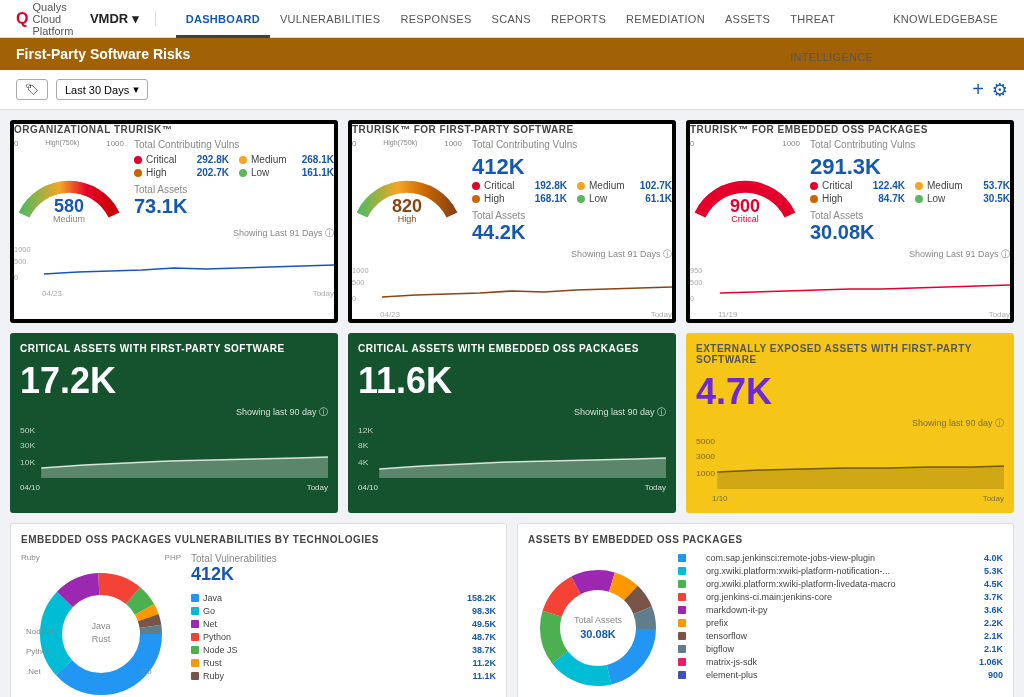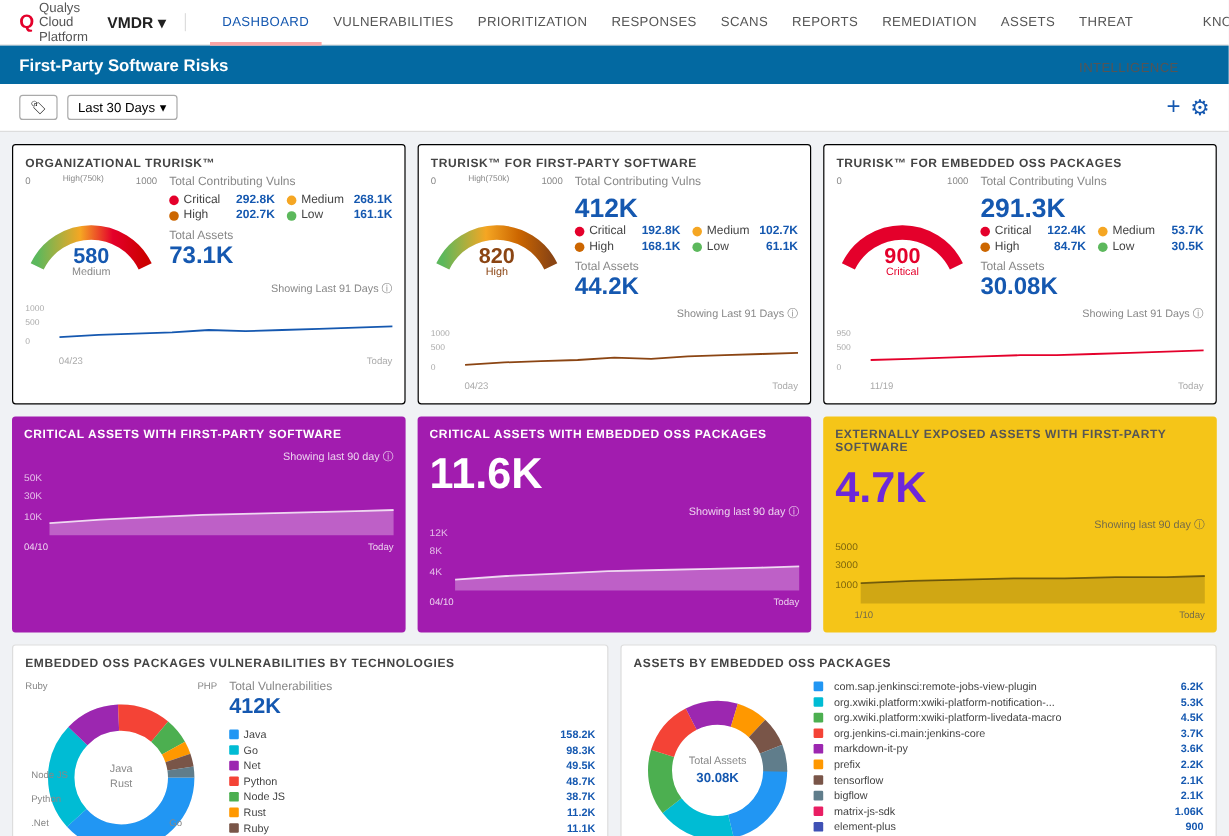--- a/index.html
+++ b/index.html
@@ -6,38 +6,38 @@
     body { font-family: Arial, sans-serif; font-size: 12px; background: #f0f2f5; color: #333; overflow-x: hidden; }
 
     
     .top-nav { display: flex; align-items: center; background: #fff; border-bottom: 1px solid #ddd; padding: 0 16px; height: 38px; }
     .logo { display: flex; align-items: center; gap: 4px; margin-right: 16px; }
     .logo-q { color: #e4002b; font-weight: bold; font-size: 16px; }
     .logo-text { font-size: 11px; color: #555; }
     .vmdr-selector { display: flex; align-items: center; gap: 4px; font-weight: bold; font-size: 13px; color: #222; cursor: pointer; margin-right: 20px; border-right: 1px solid #ddd; padding-right: 16px; }
     .main-nav { display: flex; align-items: center; flex: 1; gap: 0; }
     .nav-item { padding: 0 10px; height: 38px; line-height: 38px; font-size: 11px; color: #555; cursor: pointer; text-transform: uppercase; letter-spacing: 0.3px; }
-    .nav-item.active { color: #1558b0; border-bottom: 3px solid #fca5a5; font-weight: normal; }
-
-    
-    .blue-bar { background: #0369a1; color: #fff; padding: 8px 16px; font-size: 14px; font-weight: bold; }
+    .nav-item.active { color: #1558b0; border-bottom: 3px solid #404040; font-weight: bold; }
+
+    
+    .blue-bar { background: #a16207; color: #fff; padding: 8px 16px; font-size: 14px; font-weight: bold; }
 
     
     .filter-bar { display: flex; align-items: center; padding: 8px 16px; background: #fff; border-bottom: 1px solid #ddd; gap: 8px; }
     .filter-tag-btn { display: flex; align-items: center; gap: 4px; border: 1px solid #aaa; border-radius: 3px; padding: 3px 8px; background: #fff; cursor: pointer; font-size: 11px; }
     .filter-date-btn { display: flex; align-items: center; gap: 4px; border: 1px solid #aaa; border-radius: 3px; padding: 3px 8px; background: #fff; cursor: pointer; font-size: 11px; }
     .filter-actions { margin-left: auto; display: flex; gap: 8px; }
     .filter-icon-btn { background: none; border: none; cursor: pointer; color: #1558b0; font-size: 18px; }
 
     
     .main-content { padding: 10px; }
 
     
     .top-cards { display: grid; grid-template-columns: 1fr 1fr 1fr; gap: 10px; margin-bottom: 10px; }
-    .card { background: #fff; border: 1px solid #000000; border-radius: 3px; padding: 10px; }
+    .card { background: #fff; border: 4px solid #000000; border-radius: 3px; }
     .card-title { font-size: 10px; font-weight: bold; color: #444; text-transform: uppercase; margin-bottom: 4px; letter-spacing: 0.5px; }
 
     .tru-card-inner { display: flex; gap: 10px; align-items: flex-start; }
     .gauge-area { position: relative; width: 110px; flex-shrink: 0; }
     .gauge-label { text-align: center; font-size: 10px; color: #888; margin-bottom: 2px; }
 
     .stats-area { flex: 1; }
     .stats-total { font-size: 22px; font-weight: bold; color: #1558b0; }
     .stats-total-label { font-size: 10px; color: #888; margin-bottom: 4px; }
     .stats-grid { display: grid; grid-template-columns: 1fr 1fr; gap: 2px 10px; font-size: 10px; }
@@ -47,21 +47,21 @@
     .stat-val { color: #1558b0; font-weight: bold; margin-left: auto; }
     .total-assets { margin-top: 6px; }
     .total-assets-label { font-size: 10px; color: #888; }
     .total-assets-val { font-size: 20px; font-weight: bold; color: #1558b0; }
     .showing-info { font-size: 9px; color: #888; text-align: right; margin-top: 4px; }
     .chart-foot { display: flex; justify-content: space-between; font-size: 8px; color: #aaa; margin-left: 28px; margin-top: 2px; }
 
     
     .metric-cards { display: grid; grid-template-columns: 1fr 1fr 1fr; gap: 10px; margin-bottom: 10px; }
     .metric-card { border-radius: 3px; padding: 10px; color: #fff; position: relative; overflow: hidden; }
-    .metric-card.red { background: #a21caf; }
+    .metric-card.red { background: #14532d; }
     .metric-card.yellow { background: #f5c518; color: #333; }
     .metric-card-title { font-size: 10px; font-weight: bold; text-transform: uppercase; letter-spacing: 0.5px; margin-bottom: 6px; }
     .metric-card-value { font-size: 36px; font-weight: bold; margin-bottom: 4px; }
     .metric-card.yellow .metric-card-value { color: #333; }
     .metric-showing { font-size: 9px; opacity: 0.8; text-align: right; margin-bottom: 4px; }
     .metric-chart-foot { display: flex; justify-content: space-between; font-size: 8px; opacity: 0.8; margin-top: 2px; }
 
     
     .bottom-section { display: grid; grid-template-columns: 1fr 1fr; gap: 10px; }
     .bottom-card { background: #fff; border: 1px solid #ddd; border-radius: 3px; padding: 10px; }
@@ -75,21 +75,21 @@
     .legend-label { color: #444; }
     .legend-val { color: #1558b0; font-weight: bold; margin-left: auto; }
     .total-vuln { margin-bottom: 8px; }
     .total-vuln-label { font-size: 10px; color: #888; }
     .total-vuln-val { font-size: 18px; font-weight: bold; color: #1558b0; }
 
     
     .assets-section { display: flex; gap: 10px; align-items: flex-start; }
     .assets-donut { width: 140px; flex-shrink: 0; position: relative; }
     .assets-list { flex: 1; }
-    .assets-list-item { display: flex; align-items: center; gap: 9px; margin-bottom: 3px; font-size: 9px; }
+    .assets-list-item { display: flex; align-items: center; gap: 20px; margin-bottom: 3px; font-size: 9px; }
     .assets-list-dot { width: 8px; height: 8px; border-radius: 1px; flex-shrink: 0; }
     .assets-list-label { color: #444; flex: 1; }
     .assets-list-val { color: #1558b0; font-weight: bold; }
 
     svg { overflow: visible; }
   </style>
 </head>
 <body>
 
 <div class="top-nav">
@@ -97,21 +97,20 @@
     <span class="logo-q">Q</span>
     <span class="logo-text">Qualys Cloud Platform</span>
   </div>
   <div class="vmdr-selector">
     <span>VMDR</span>
     <span>▾</span>
   </div>
   <div class="main-nav" id="main-nav">
       <div class="nav-item active">DASHBOARD</div>
       <div class="nav-item">VULNERABILITIES</div>
-      <div class="nav-item">PRIORITIZATION</div>
       <div class="nav-item">RESPONSES</div>
       <div class="nav-item">SCANS</div>
       <div class="nav-item">REPORTS</div>
       <div class="nav-item">REMEDIATION</div>
       <div class="nav-item">ASSETS</div>
       <div class="nav-item">THREAT INTELLIGENCE</div>
       <div class="nav-item">KNOWLEDGEBASE</div>
     </div>
 
 </div>
@@ -337,20 +336,21 @@
             <span>Today</span>
           </div>
       </div>
     </div>
   </div>
 
   <div class="metric-cards">
 
     <div class="metric-card red">
       <div class="metric-card-title">CRITICAL ASSETS WITH FIRST-PARTY SOFTWARE</div>
+      <div class="metric-card-value">17.2K</div>
       <div class="metric-showing"><span>Showing last 90 day</span> ⓘ</div>
       <svg width="100%" height="55" viewBox="0 0 290 55" preserveAspectRatio="none">
         <text x="0" y="10" font-size="8" fill="rgba(255,255,255,0.7)">50K</text>
         <text x="0" y="25" font-size="8" fill="rgba(255,255,255,0.7)">30K</text>
         <text x="0" y="42" font-size="8" fill="rgba(255,255,255,0.7)">10K</text>
         <polygon points="20,45 60,42 100,40 140,38 180,37 220,36 260,35 290,34 290,55 20,55" fill="rgba(255,255,255,0.3)"></polygon>
         <polyline points="20,45 60,42 100,40 140,38 180,37 220,36 260,35 290,34" fill="none" stroke="rgba(255,255,255,0.8)" stroke-width="1.5"></polyline>
       </svg>
       <div class="metric-chart-foot">
           <span>04/10</span>
@@ -488,21 +488,21 @@
 
             <circle cx="70" cy="75" r="30" fill="white"></circle>
             <text x="70" y="70" text-anchor="middle" font-size="9" fill="#888">Total Assets</text>
             <text x="70" y="85" text-anchor="middle" font-size="11" font-weight="bold" fill="#1558b0">30.08K</text>
           </svg>
         </div>
         <div class="assets-list" id="assets-list">
             <div class="assets-list-item">
               <span class="assets-list-dot" style="background:#2196F3"></span>
               <span class="assets-list-label">com.sap.jenkinsci:remote-jobs-view-plugin</span>
-              <span class="assets-list-val">6.2K</span>
+              <span class="assets-list-val">4.0K</span>
             </div>
             <div class="assets-list-item">
               <span class="assets-list-dot" style="background:#00BCD4"></span>
               <span class="assets-list-label">org.xwiki.platform:xwiki-platform-notification-...</span>
               <span class="assets-list-val">5.3K</span>
             </div>
             <div class="assets-list-item">
               <span class="assets-list-dot" style="background:#4CAF50"></span>
               <span class="assets-list-label">org.xwiki.platform:xwiki-platform-livedata-macro</span>
               <span class="assets-list-val">4.5K</span>

